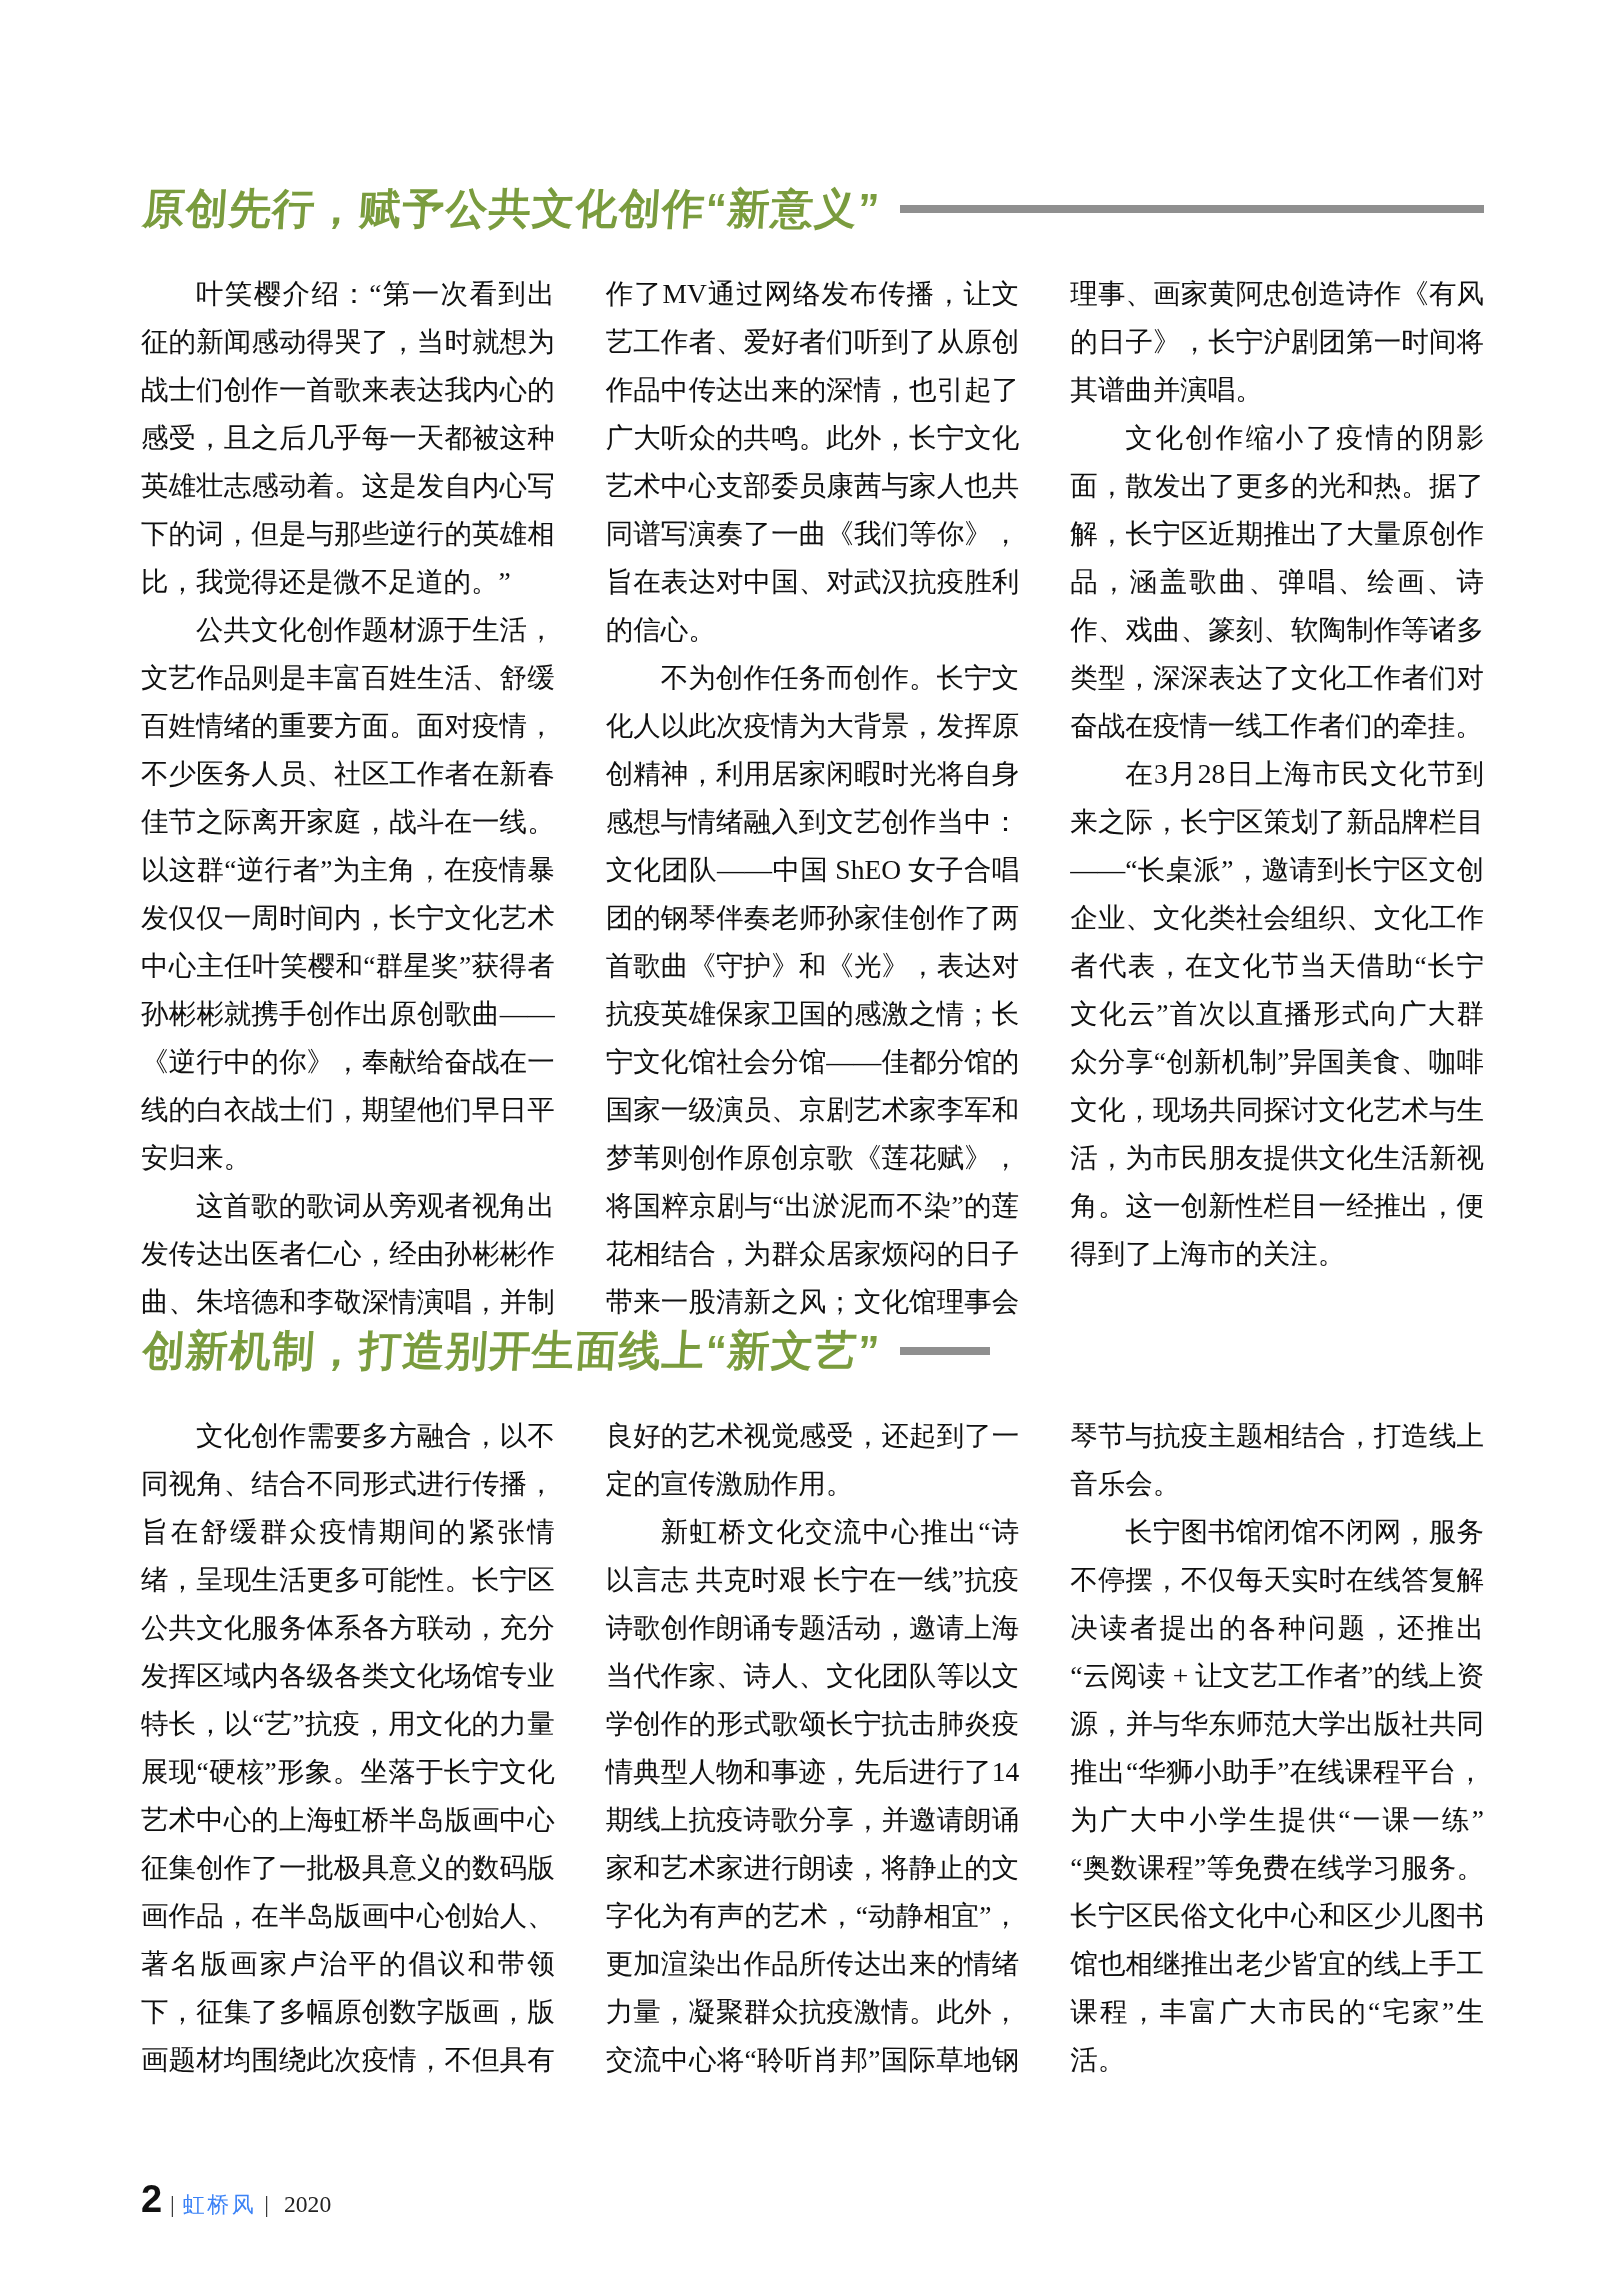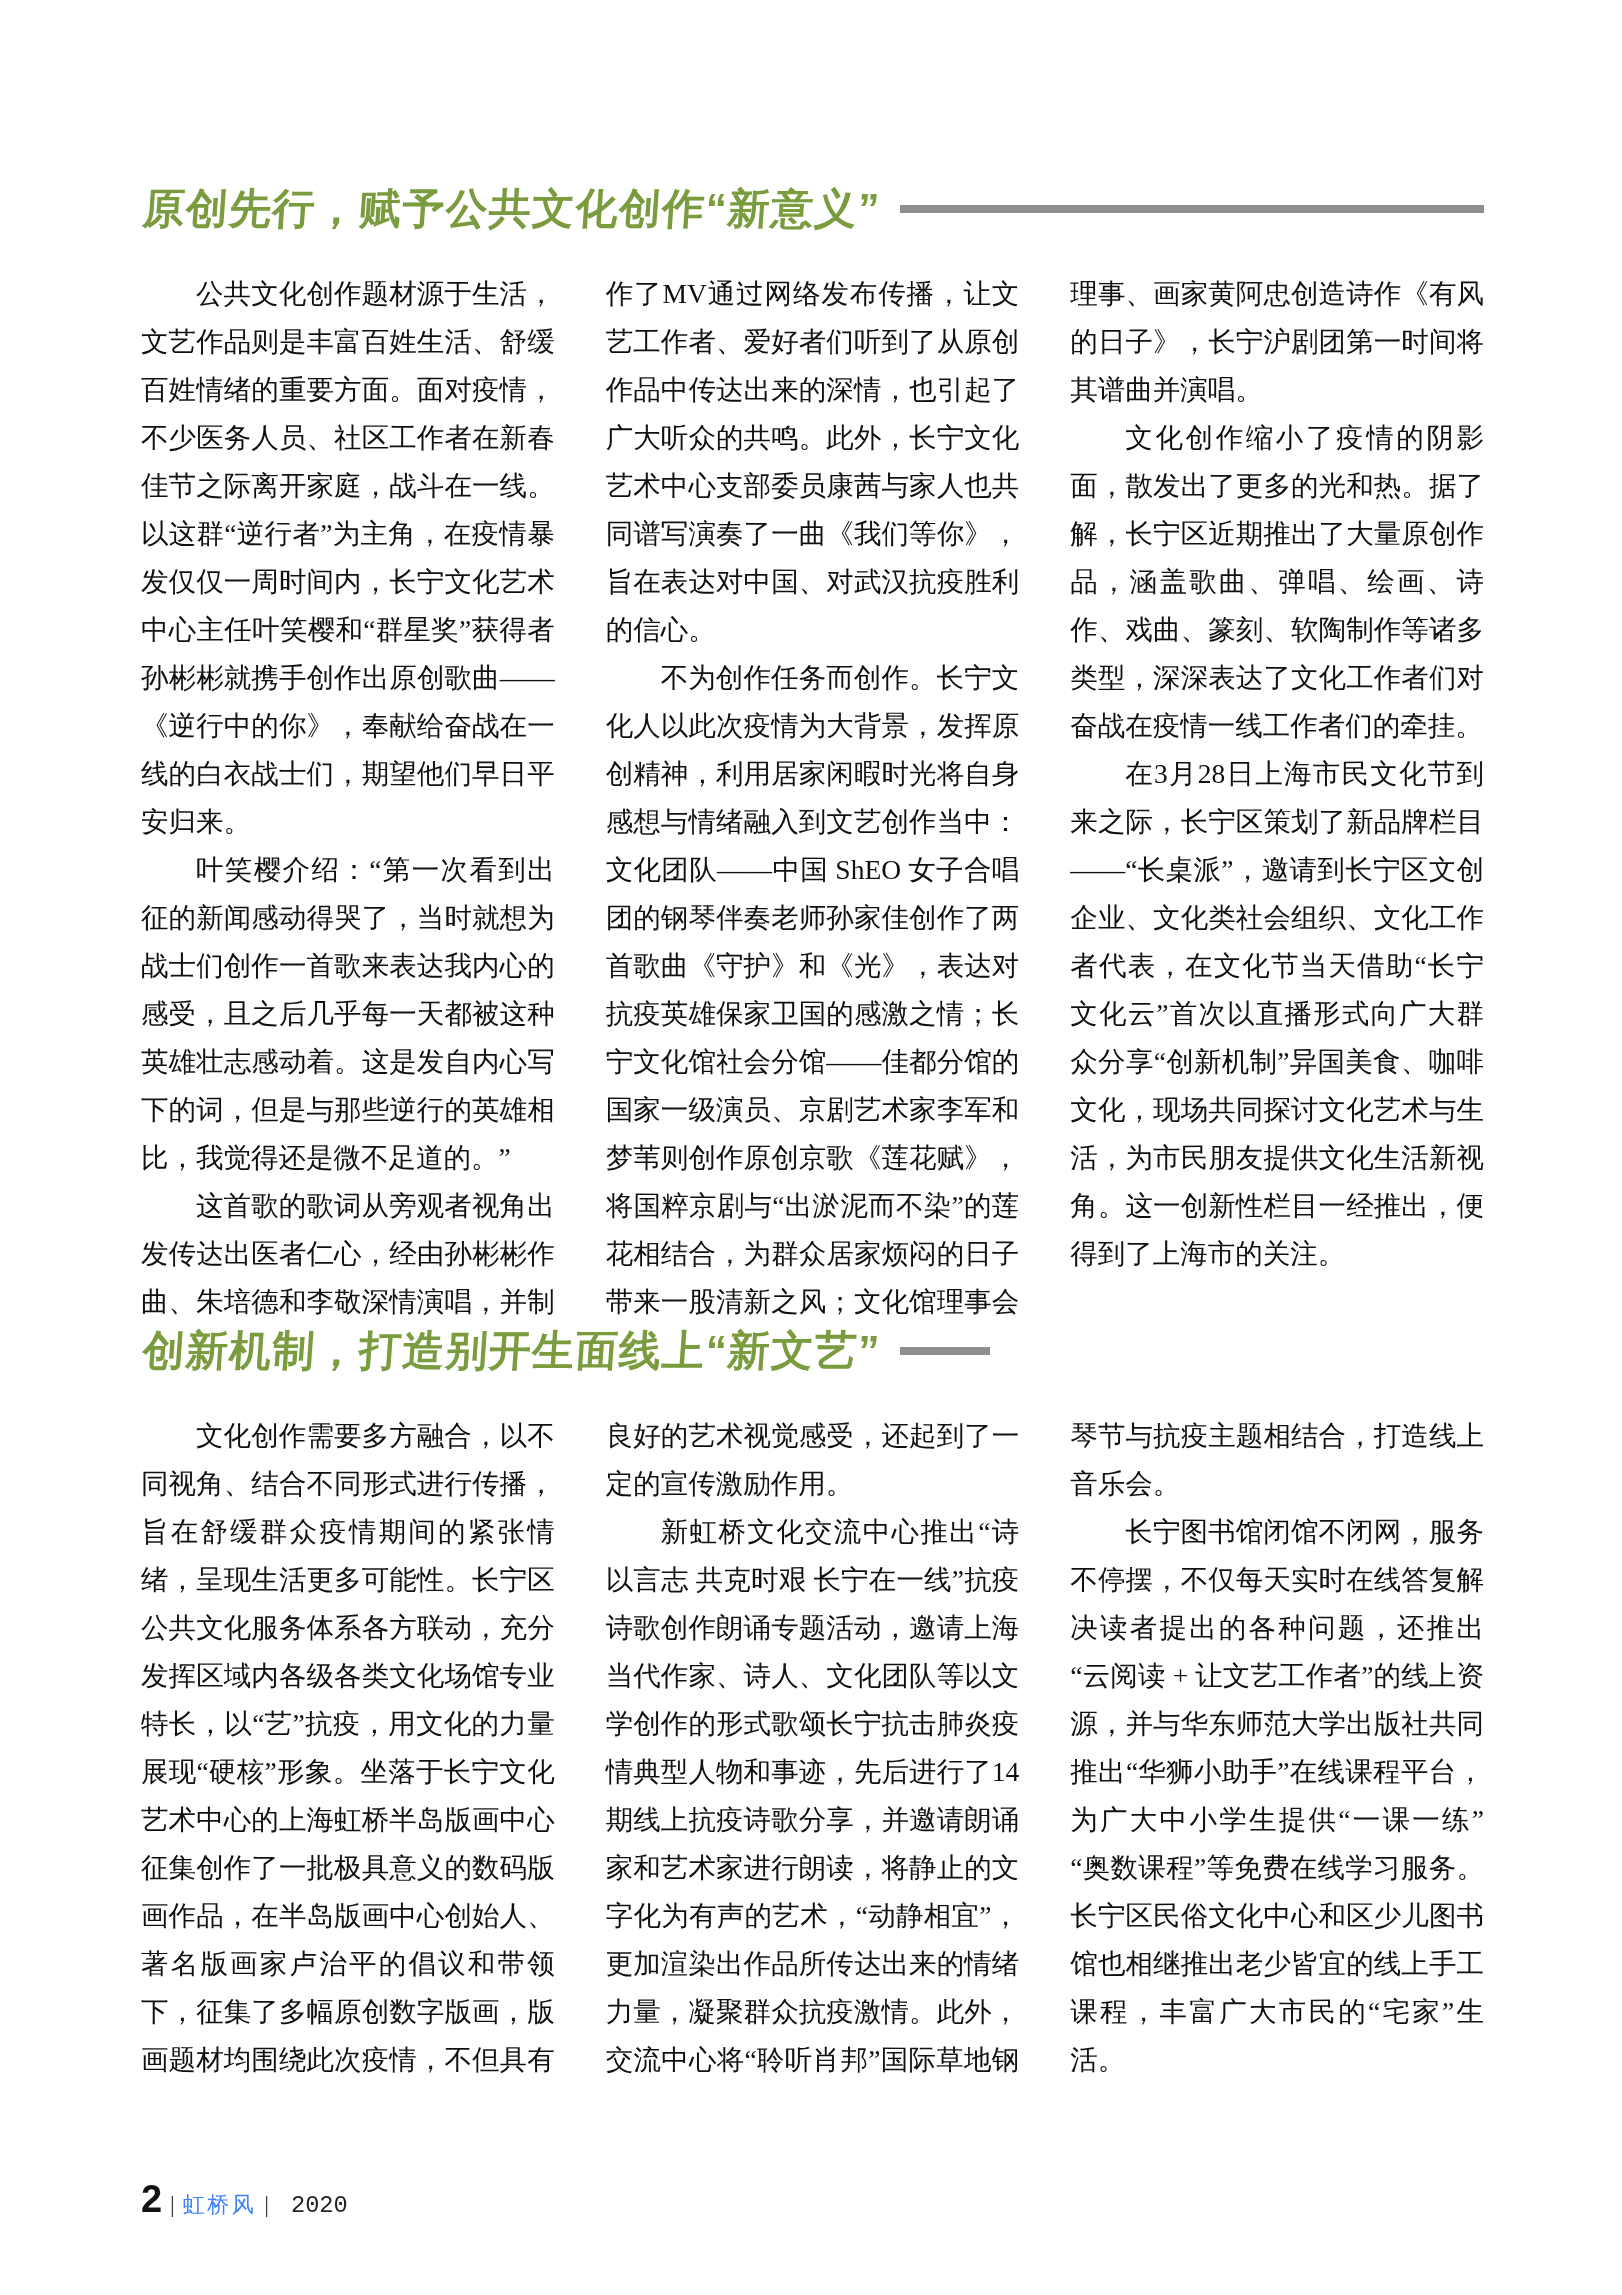--- a/index.html
+++ b/index.html
@@ -47,35 +47,35 @@
     position:absolute;
     left:141px;top:2180px;
     display:flex;align-items:baseline;
   }
   .page-num{
     font-family:"Liberation Sans","DejaVu Sans",sans-serif;
     font-weight:900;font-size:38px;color:#111111;line-height:1;
   }
   .footer-sep{font-size:23.6px;color:#333333;font-weight:300;margin:0 7.9px;}
   .footer-mag{font-size:22px;color:#3b82f6;letter-spacing:2.6px;}
-  .footer-year{font-family:Liberation Mono, monospace;font-size:23.6px;color:#222222;margin-left:14px;}
+  .footer-year{font-family:Liberation Serif, serif;font-size:23.6px;color:#222222;margin-left:7px;}
 </style>
 </head>
 <body>
 
 <div class="page">
 
   <div class="section sec1">
     <div class="heading-row">
       <span class="heading">原创先行，赋予公共文化创作“新意义”</span>
       <div class="rule rule-long"></div>
     </div>
     <div class="body-cols cols-tall">
+      <p>叶笑樱介绍：“第一次看到出征的新闻感动得哭了，当时就想为战士们创作一首歌来表达我内心的感受，且之后几乎每一天都被这种英雄壮志感动着。这是发自内心写下的词，但是与那些逆行的英雄相比，我觉得还是微不足道的。”</p>
       <p>公共文化创作题材源于生活，文艺作品则是丰富百姓生活、舒缓百姓情绪的重要方面。面对疫情，不少医务人员、社区工作者在新春佳节之际离开家庭，战斗在一线。以这群“逆行者”为主角，在疫情暴发仅仅一周时间内，长宁文化艺术中心主任叶笑樱和“群星奖”获得者孙彬彬就携手创作出原创歌曲——《逆行中的你》，奉献给奋战在一线的白衣战士们，期望他们早日平安归来。</p>
-      <p>叶笑樱介绍：“第一次看到出征的新闻感动得哭了，当时就想为战士们创作一首歌来表达我内心的感受，且之后几乎每一天都被这种英雄壮志感动着。这是发自内心写下的词，但是与那些逆行的英雄相比，我觉得还是微不足道的。”</p>
       <p>这首歌的歌词从旁观者视角出发传达出医者仁心，经由孙彬彬作曲、朱培德和李敬深情演唱，并制作了MV通过网络发布传播，让文艺工作者、爱好者们听到了从原创作品中传达出来的深情，也引起了广大听众的共鸣。此外，长宁文化艺术中心支部委员康茜与家人也共同谱写演奏了一曲《我们等你》，旨在表达对中国、对武汉抗疫胜利的信心。</p>
       <p>不为创作任务而创作。长宁文化人以此次疫情为大背景，发挥原创精神，利用居家闲暇时光将自身感想与情绪融入到文艺创作当中：文化团队——中国 ShEO 女子合唱团的钢琴伴奏老师孙家佳创作了两首歌曲《守护》和《光》，表达对抗疫英雄保家卫国的感激之情；长宁文化馆社会分馆——佳都分馆的国家一级演员、京剧艺术家李军和梦苇则创作原创京歌《莲花赋》，将国粹京剧与“出淤泥而不染”的莲花相结合，为群众居家烦闷的日子带来一股清新之风；文化馆理事会理事、画家黄阿忠创造诗作《有风的日子》，长宁沪剧团第一时间将其谱曲并演唱。</p>
       <p>文化创作缩小了疫情的阴影面，散发出了更多的光和热。据了解，长宁区近期推出了大量原创作品，涵盖歌曲、弹唱、绘画、诗作、戏曲、篆刻、软陶制作等诸多类型，深深表达了文化工作者们对奋战在疫情一线工作者们的牵挂。</p>
       <p>在3月28日上海市民文化节到来之际，长宁区策划了新品牌栏目——“长桌派”，邀请到长宁区文创企业、文化类社会组织、文化工作者代表，在文化节当天借助“长宁文化云”首次以直播形式向广大群众分享“创新机制”异国美食、咖啡文化，现场共同探讨文化艺术与生活，为市民朋友提供文化生活新视角。这一创新性栏目一经推出，便得到了上海市的关注。</p>
     </div>
   </div>
 
   <div class="section sec2">
     <div class="heading-row">
       <span class="heading">创新机制，打造别开生面线上“新文艺”</span>

